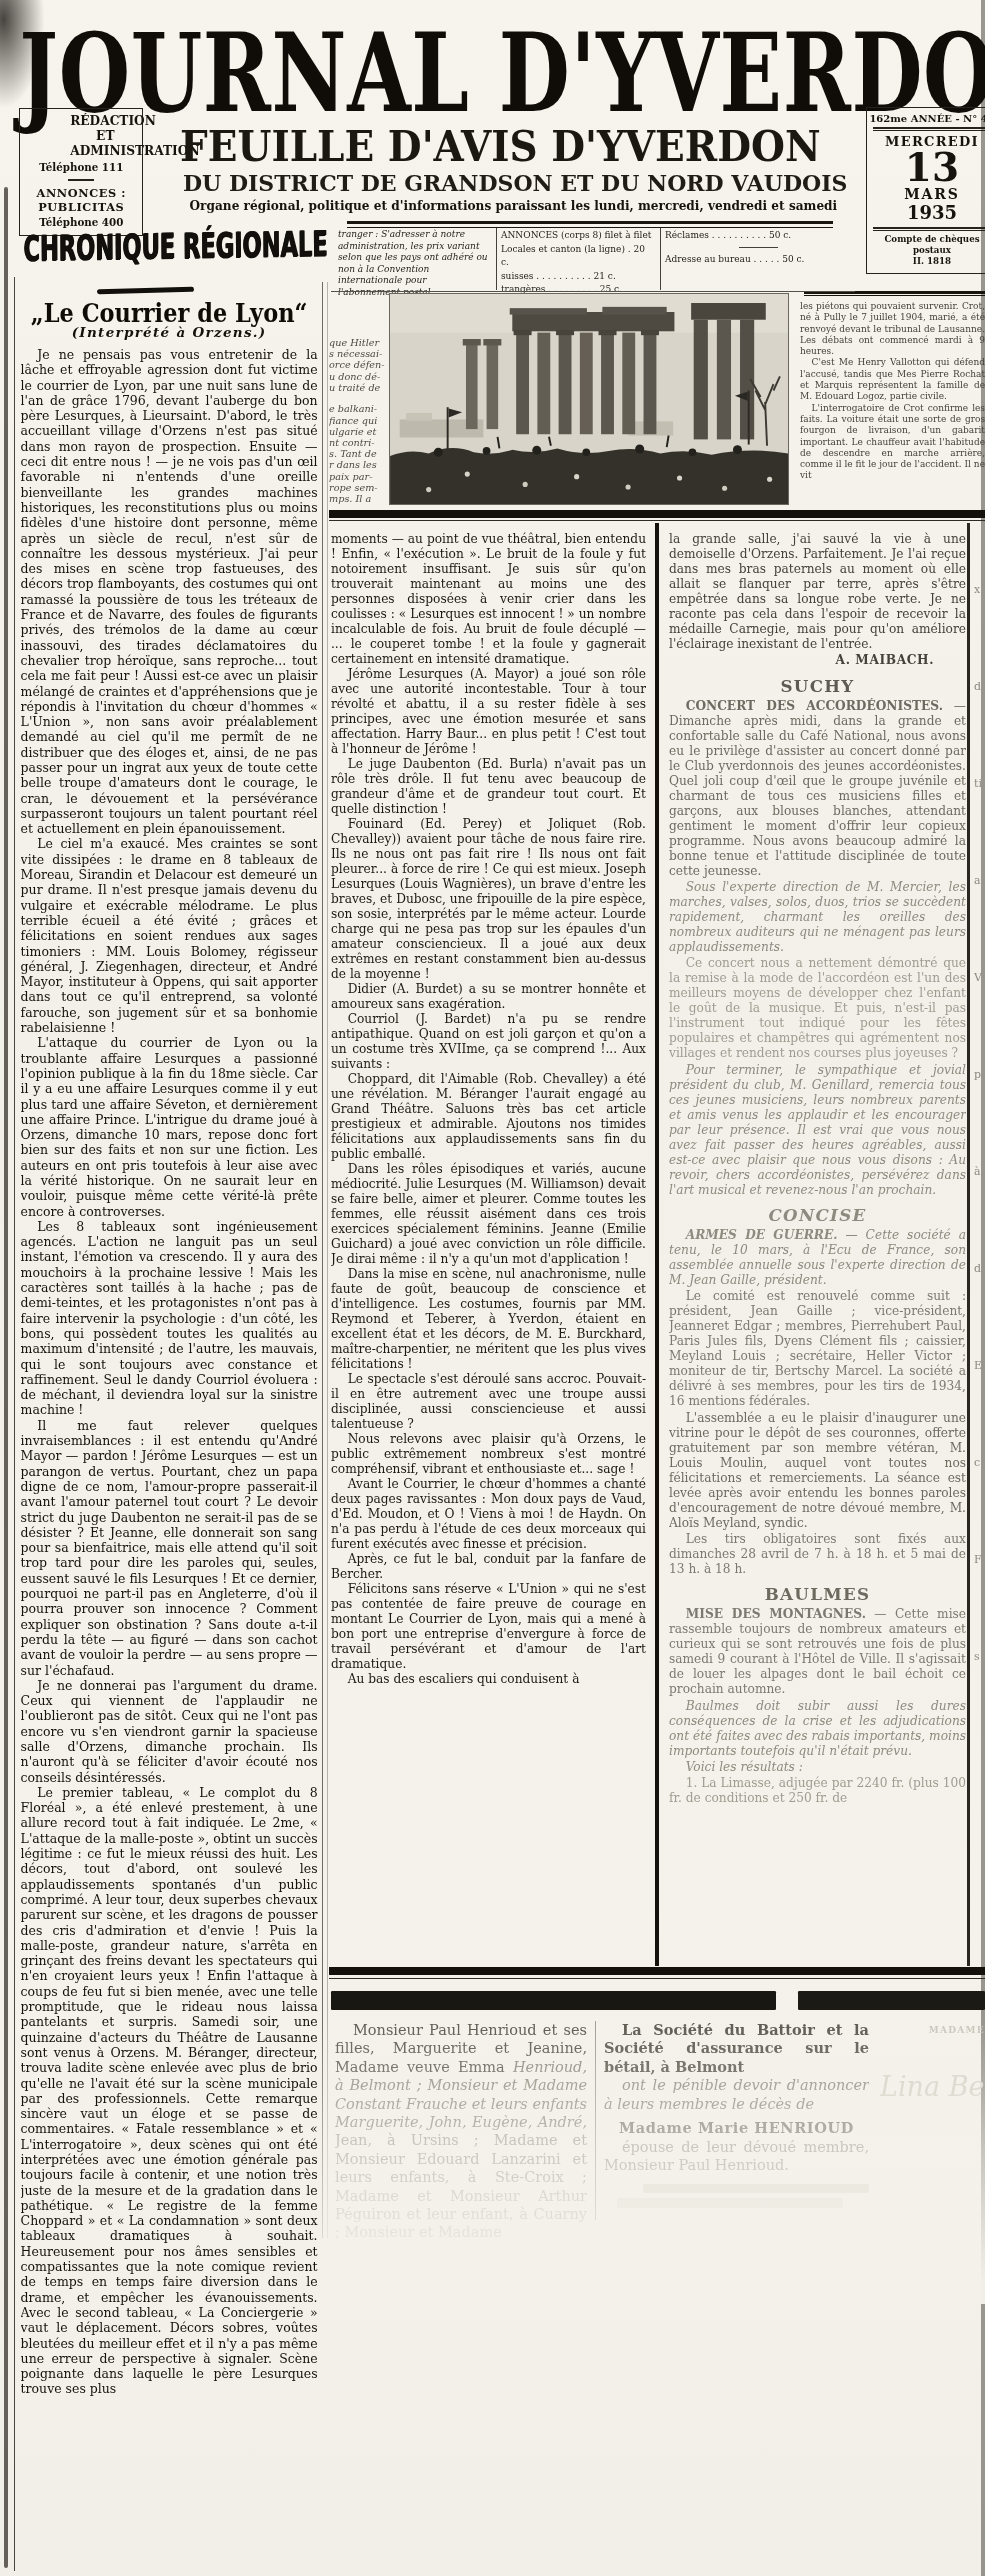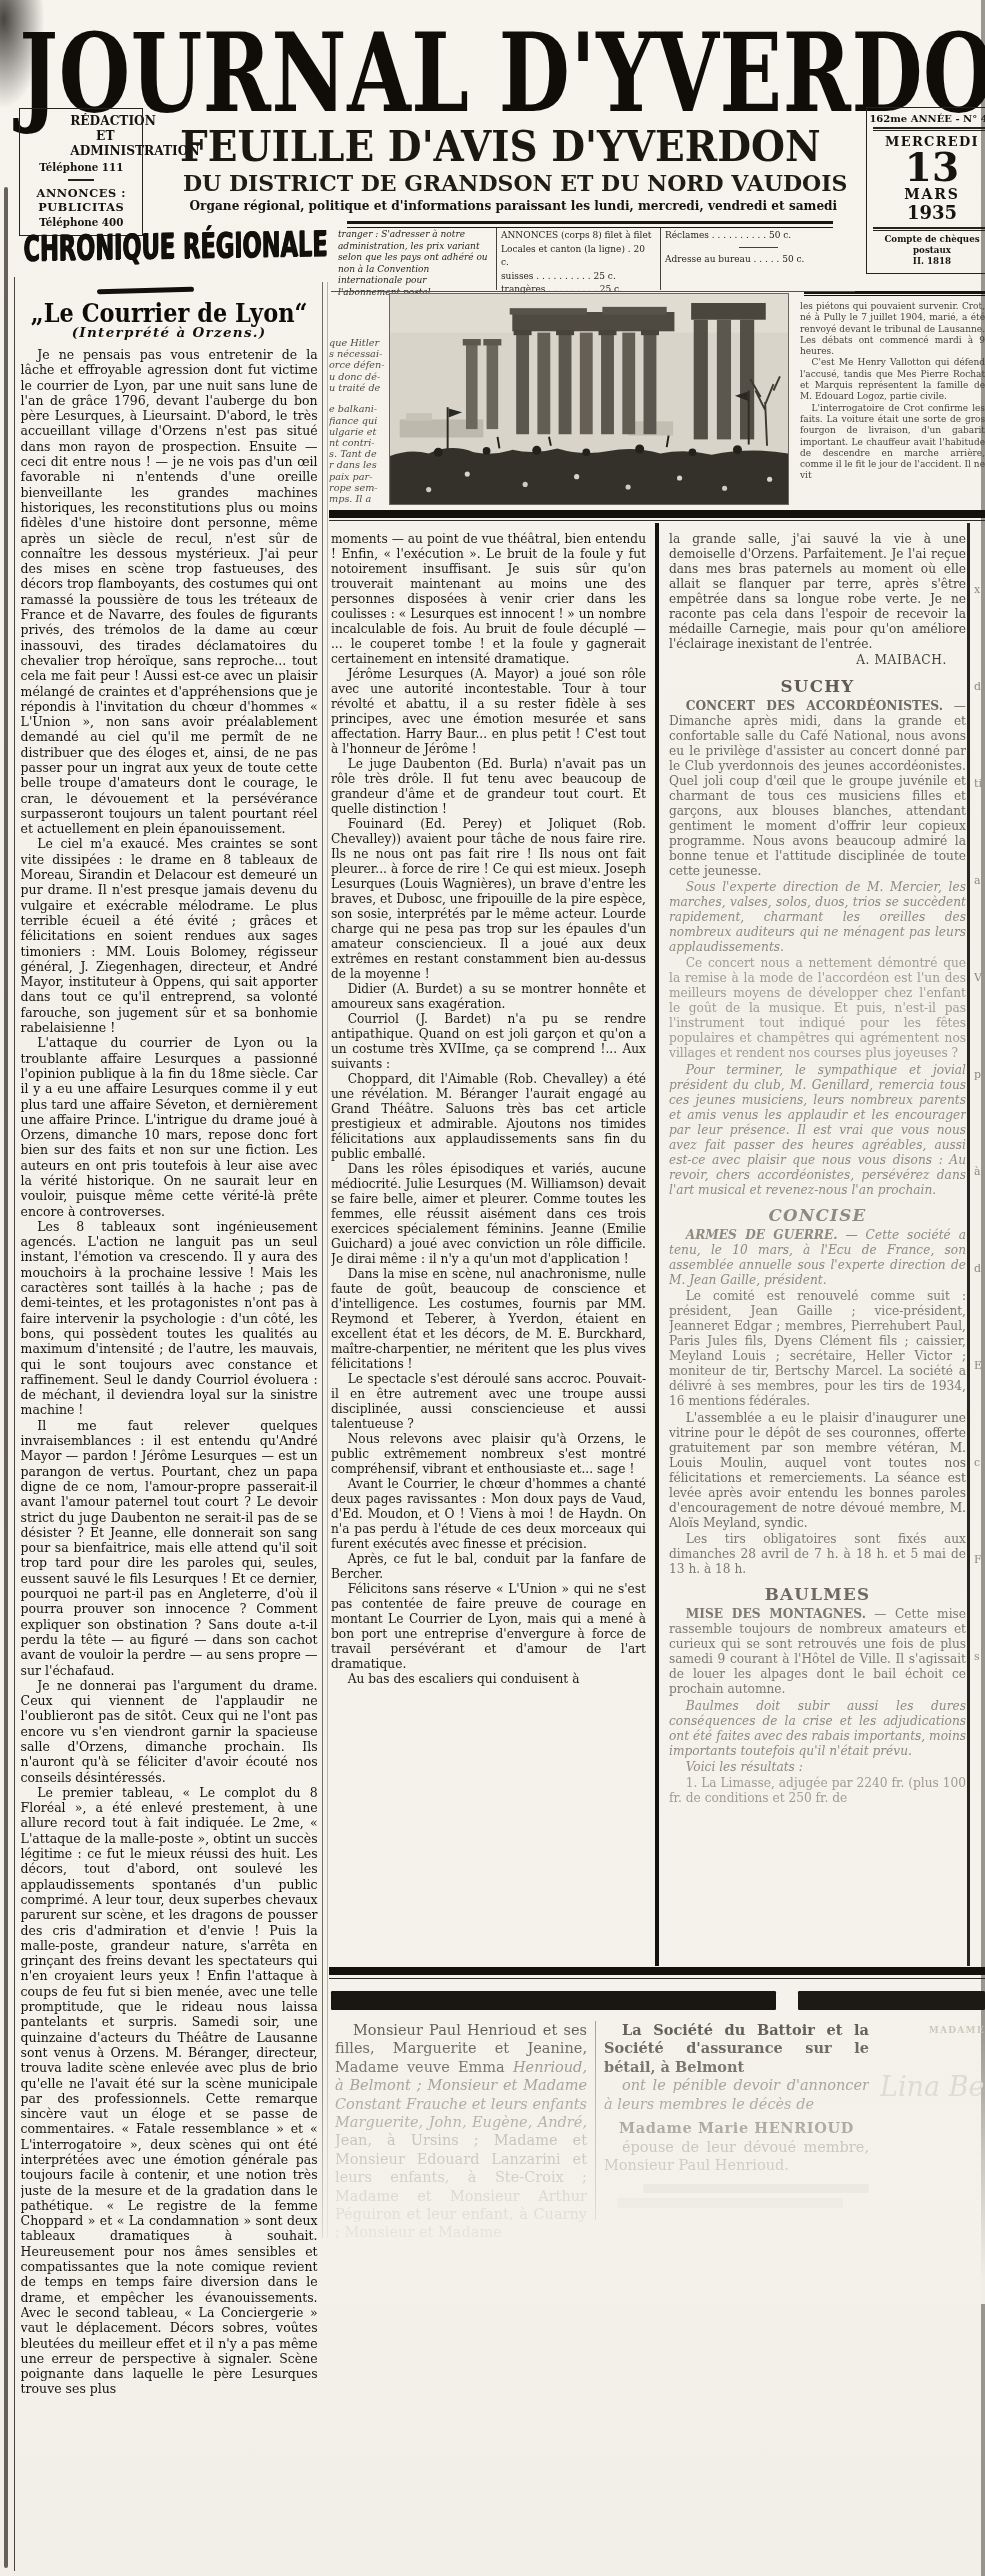--- a/index.html
+++ b/index.html
@@ -65,21 +65,21 @@
   .newscol p{margin:0;text-indent:16.7px;}
   .newscol p.noindent{text-indent:0;}
   #col1{left:20.6px;top:301px;width:297px;height:2272px;font-size:12.5px;line-height:15.3px;color:#15120d;}
   #col1-title{font-size:22.5px;font-weight:bold;text-align:center;text-indent:0;white-space:nowrap;
       transform:scaleY(1.18);transform-origin:top center;margin:2.6px 0 6.4px;color:#0f0c08;}
   #col1-sub{font-size:13.5px;font-style:italic;font-weight:bold;text-align:center;text-indent:0;margin:0 0 6.4px;letter-spacing:1.3px;}
   #col2{left:331px;top:532px;width:315px;height:1432px;font-size:12.2px;line-height:15px;color:#1c1913;}
   #col3{left:669px;top:532px;width:297px;height:1451px;font-size:12.2px;line-height:15px;}
   #col3 h3{margin:10.3px 0 5.1px;text-align:center;font-size:16.7px;letter-spacing:1.3px;text-indent:0;}
   #col3 p{margin-bottom:1.3px;}
-  .sig{text-align:right;padding-right:19px;font-weight:normal;letter-spacing:0.6px;}
+  .sig{text-align:right;padding-right:32px;font-weight:bold;letter-spacing:0.6px;}
   
   .s1{color:#45423b;} .s2{color:#5f5b52;} .s3{color:#6e6a60;} .s4{color:#7d7970;}
   .s5{color:#8e8a7f;font-style:italic;} .s6{color:#a09c91;} .s7{color:#aeaa9f;}
   
   #caption-strip{position:absolute;left:329px;top:337px;width:59px;font-size:9.7px;line-height:11.2px;
       color:#4e4a43;overflow:hidden;height:169px;}
   #caption-strip div{white-space:nowrap;font-style:italic;}
   .capgap{margin-top:10.3px;}
   #photo{position:absolute;left:389px;top:293px;width:400px;height:212px;border:0.6px solid #6b675f;
       background:#d9d5ca;overflow:hidden;}
@@ -156,21 +156,21 @@
     <div class="date-ccp" data-name="postal-account-label">Compte de chèques postaux</div>
     <div class="date-ccp" data-name="postal-account-number">II. 1818</div>
   </div>
   <div id="rule-date-a" data-name="rule"></div>
   <div id="rule-date-b" data-name="rule"></div>
 
   <div id="tariff-a" class="tariff" data-name="subscription-terms">tranger : S'adresser à notre administration, les prix variant selon que les pays ont adhéré ou non à la Convention internationale pour l'abonnement postal.</div>
   <div id="tariff-b" class="tariff" data-name="ad-rates">
     <div data-name="ad-rates-header">ANNONCES (corps 8) filet à filet</div>
     <div data-name="ad-rate-line">Locales et canton (la ligne) .  20 c.</div>
-    <div data-name="ad-rate-line">suisses . . . . . . . . . .  25 c.</div>
+    <div data-name="ad-rate-line">suisses . . . . . . . . . .  21 c.</div>
     <div data-name="ad-rate-line">trangères . . . . . . . . .  25 c.</div>
   </div>
   <div id="tariff-c" class="tariff" data-name="ad-rates-2">
     <div data-name="ad-rate-line">Réclames . . . . . . . . . .  50 c.</div>
     <div class="tc-rule" data-name="rule"></div>
     <div data-name="ad-rate-line">Adresse au bureau . . . . .  50 c.</div>
   </div>
   <div id="tsep1" class="tariff-sep" data-name="divider"></div>
   <div id="tsep2" class="tariff-sep" data-name="divider"></div>
   <div id="tariff-bottom" data-name="rule"></div>

